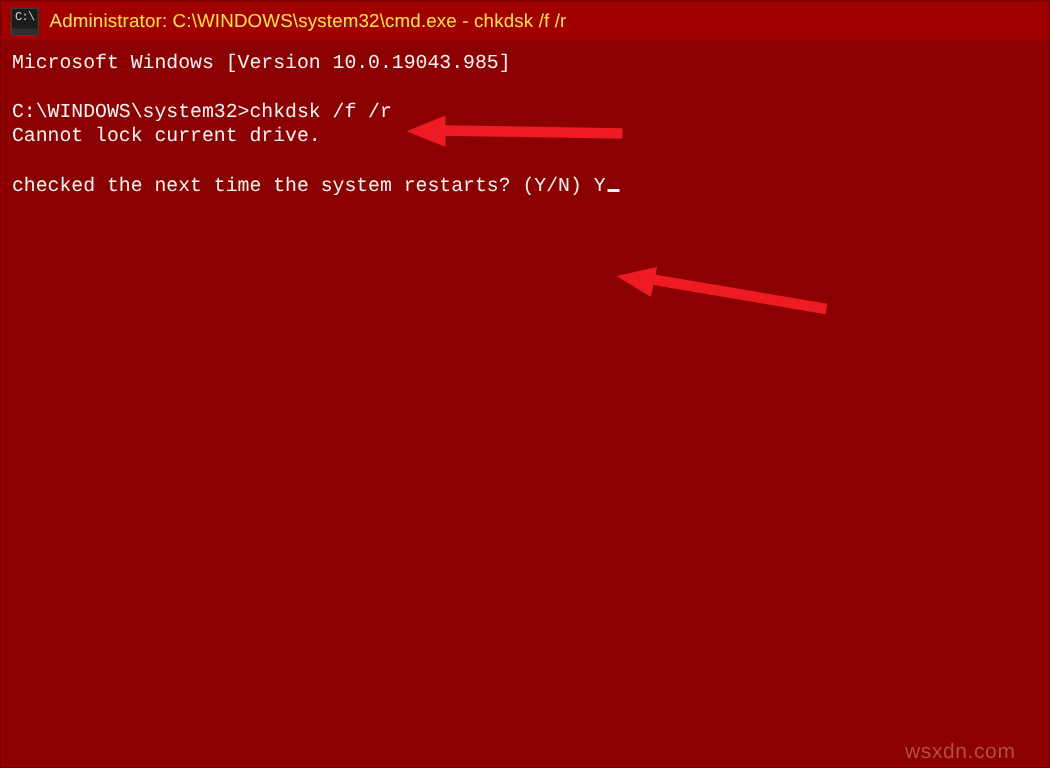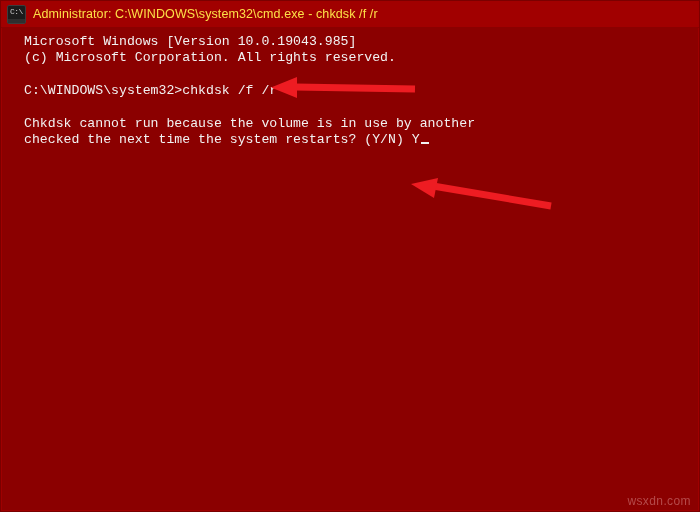--- a/index.html
+++ b/index.html
@@ -82,21 +82,20 @@
     padding: 6px 0 0 6px;
     box-sizing: border-box;
   }
   .line {
     font-family: "Liberation Mono", monospace;
     font-size: 13.2px;
     line-height: 16.4px;
     color: #f2f2f2;
     white-space: pre;
     letter-spacing: 0px;
-    margin-left: 16px;
   }
   .line.blank {
     color: transparent;
   }
   .cursor {
     display: inline-block;
     width: 8px;
     height: 2px;
     background: #f2f2f2;
     vertical-align: baseline;
@@ -108,24 +107,24 @@
   .arrow-svg {
     position: absolute;
     overflow: visible;
     pointer-events: none;
   }
   #arrow-1 { left: 268px; top: 74px; }
   #arrow-2 { left: 408px; top: 176px; }
   
   #watermark {
     position: absolute;
-    right: 8px;
+    right: 22px;
     bottom: 3px;
     font-family: "Liberation Sans", sans-serif;
-    font-size: 12px;
+    font-size: 14px;
     color: #b54a4a;
     letter-spacing: 0.4px;
   }
 </style>
 </head>
 <body>
 
 <div id="screen">
 
   <div id="cmd-window">
@@ -133,25 +132,24 @@
     <div id="titlebar">
       <div id="title-icon">
         <span class="bar"></span>
         <span class="glyph">C:\</span>
       </div>
       <span id="title-text">Administrator: C:\WINDOWS\system32\cmd.exe - chkdsk  /f /r</span>
     </div>
 
     <div id="console">
       <div class="line">Microsoft Windows [Version 10.0.19043.985]</div>
-      <div class="line">(c) Microsoft Corporation. All rights reserved.</div>
       <div class="line blank">&nbsp;</div>
       <div class="line">C:\WINDOWS\system32&gt;chkdsk /f /r</div>
+      <div class="line">Cannot lock current drive.</div>
       <div class="line blank">&nbsp;</div>
-      <div class="line">Chkdsk cannot run because the volume is in use by another</div>
       <div class="line"><span>checked the next time the system restarts? (Y/N) Y</span><span class="cursor"></span></div>
     </div>
 
     <svg id="arrow-1" class="arrow-svg" width="150" height="24" viewBox="0 0 150 24">
       <path d="M26 12 L146 14" stroke="#ee1c22" stroke-width="7" stroke-linecap="butt" fill="none"></path>
       <path d="M28 2 L2 12.5 L28 23 Z" fill="#ee1c22"></path>
     </svg>
 
     <svg id="arrow-2" class="arrow-svg" width="146" height="32" viewBox="0 0 146 32">
       <path d="M24 9 L142 29" stroke="#ee1c22" stroke-width="7" stroke-linecap="butt" fill="none"></path>

